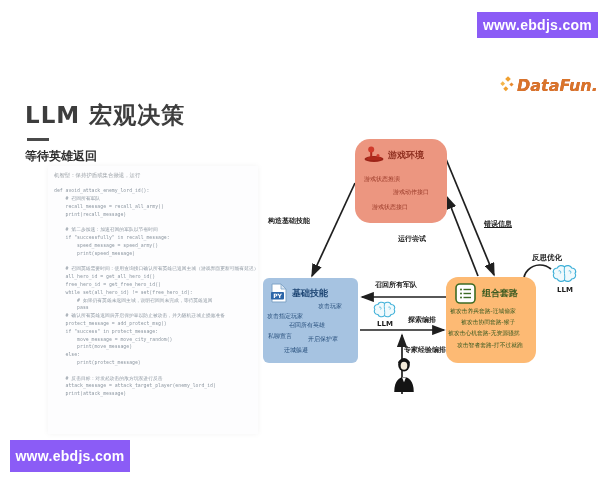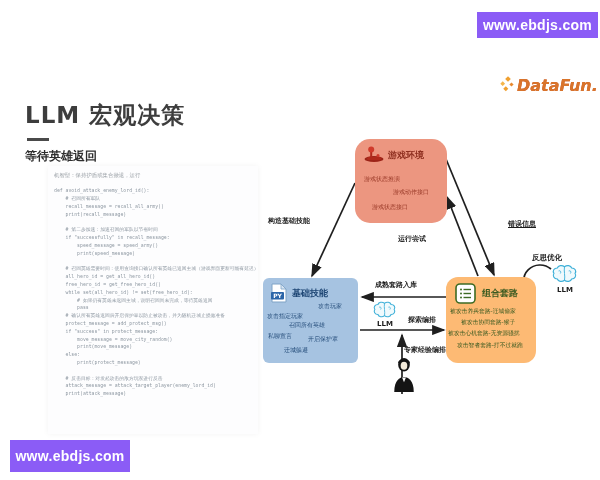--- a/index.html
+++ b/index.html
@@ -38,21 +38,21 @@
   .bi{position:absolute;font-size:6px;white-space:nowrap;}
   .gi{color:#963624;} .si{color:#274f7c;} .ci{color:#33571e;font-size:5.8px;}
   #gi0{left:9px;top:36px;}  #gi1{left:38px;top:49px;}  #gi2{left:17px;top:64px;}
   #si0{left:55px;top:24px;} #si1{left:4px;top:34px;}   #si2{left:26px;top:43px;}
   #si3{left:5px;top:54px;}  #si4{left:45px;top:57px;}  #si5{left:21px;top:68px;}
   #ci0{left:4px;top:30px;}  #ci1{left:15px;top:41px;}  #ci2{left:2px;top:52px;}  #ci3{left:11px;top:64px;}
   
   .dlabel{position:absolute;font-size:7px;font-weight:bold;color:#1c1c1c;white-space:nowrap;}
   #lb-build{left:268px;top:216px;}
   #lb-run{left:398px;top:234px;}
-  #lb-err{left:508px;top:219px;text-decoration:underline;}
+  #lb-err{left:484px;top:219px;text-decoration:underline;}
   #lb-mature{left:375px;top:280px;}
   #lb-explore{left:408px;top:315px;text-align:right;}
   #lb-expert{left:404px;top:345px;}
   #lb-reflect{left:532px;top:253px;font-size:7.5px;}
   #lb-llm-mid{left:377px;top:320px;}
   #lb-llm-right{left:557px;top:286px;}
   
   .icon{position:absolute;}
   #ic-joystick{left:8px;top:7px;width:22px;height:16px;}
   #ic-py{left:7px;top:5px;width:18px;height:20px;}
@@ -171,21 +171,21 @@
   <div id="t-combo" class="box-title">组合套路</div>
   <span id="ci0" class="bi ci">被攻击养兵套路-迁城偷家</span>
   <span id="ci1" class="bi ci">被攻击协同套路-猴子</span>
   <span id="ci2" class="bi ci">被攻击心机套路-无资源骚扰</span>
   <span id="ci3" class="bi ci">攻击智者套路-打不过就跑</span>
 </div>
 
 <div id="lb-build" class="dlabel">构造基础技能</div>
 <div id="lb-run" class="dlabel">运行尝试</div>
 <div id="lb-err" class="dlabel">错误信息</div>
-<div id="lb-mature" class="dlabel">成熟套路入库</div>
+<div id="lb-mature" class="dlabel">召回所有军队</div>
 <div id="lb-explore" class="dlabel">探索编排</div>
 <div id="lb-expert" class="dlabel">专家经验编排</div>
 <div id="lb-reflect" class="dlabel">反思优化</div>
 <div id="lb-llm-mid" class="dlabel">LLM</div>
 <div id="lb-llm-right" class="dlabel">LLM</div>
 
 <svg id="brain-mid" class="icon" viewBox="0 0 32 22">
   <path d="M16 3 C13 0.5 8.5 1.5 7.5 4.5 C3.5 4.5 1.5 8 3.5 11 C1.5 13.5 3.5 17.5 7.5 17.5 C8.5 20.5 13 21.5 16 19 C19 21.5 23.5 20.5 24.5 17.5 C28.5 17.5 30.5 13.5 28.5 11 C30.5 8 28.5 4.5 24.5 4.5 C23.5 1.5 19 0.5 16 3 Z" fill="#f0fafd" stroke="#3fb0d8" stroke-width="1.4"></path>
   <path d="M16 3 C15 8 17 14 16 19" fill="none" stroke="#3fb0d8" stroke-width="1.1"></path>
   <path d="M9 8 C11 7 12.5 9 11 11 M21 8 C23 7 24.5 9 23 11" fill="none" stroke="#3fb0d8" stroke-width="1"></path>

